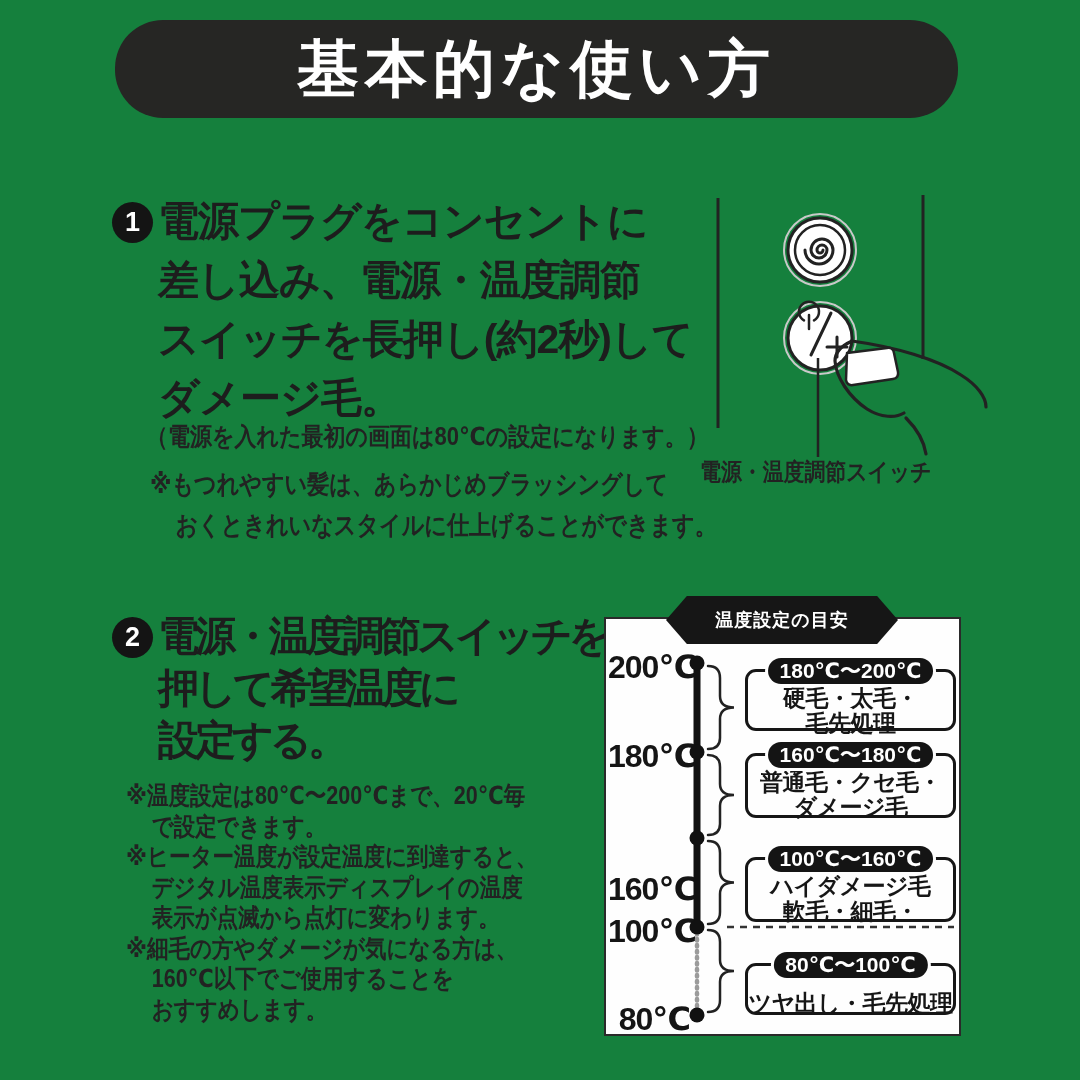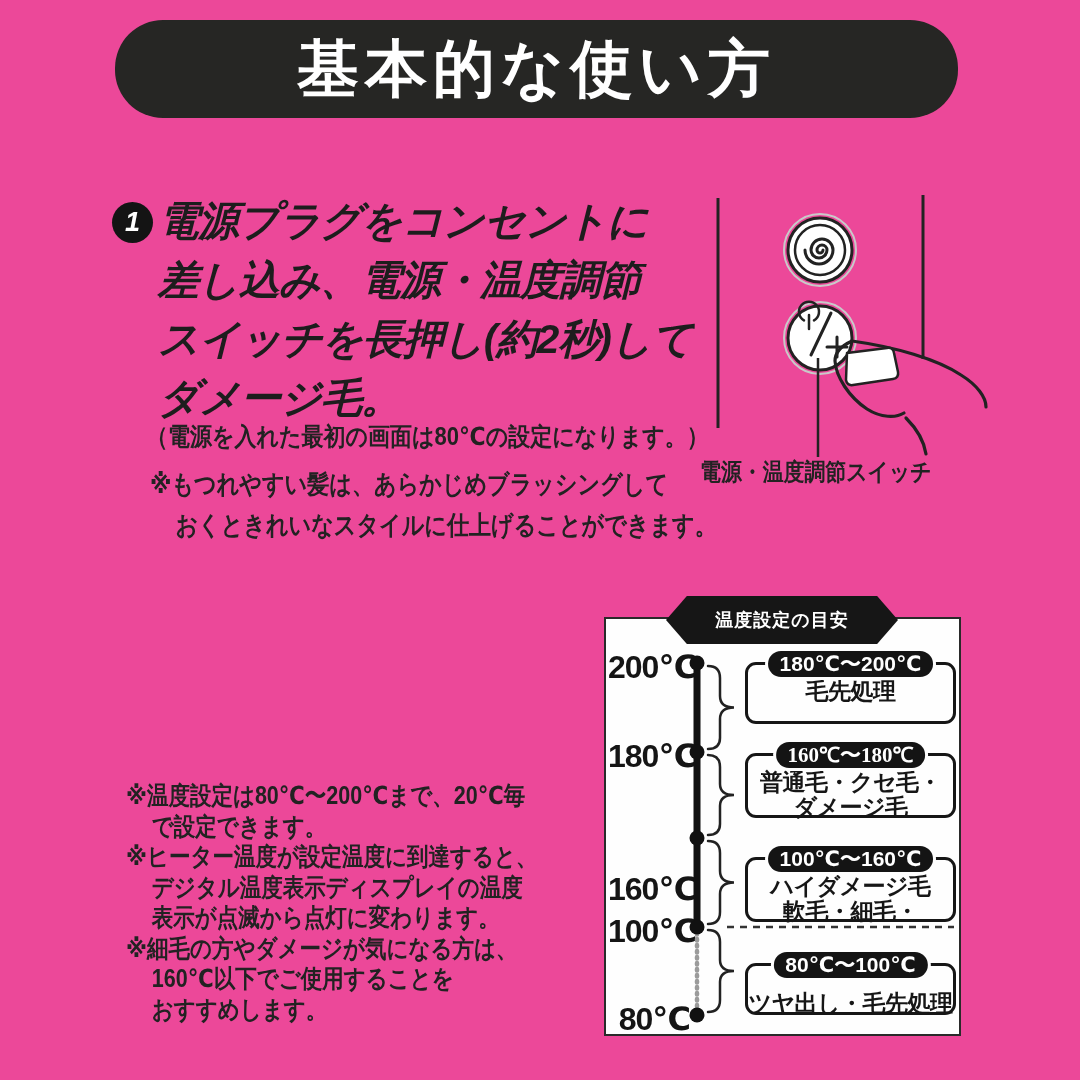--- a/index.html
+++ b/index.html
@@ -1,34 +1,34 @@
 <!DOCTYPE html>
 <html><head>
 <meta charset="utf-8">
 <style>
   html,body{margin:0;padding:0;}
   body{
     width:1080px;height:1080px;background:#ffffff;
     font-family:"Liberation Sans","DejaVu Sans",sans-serif;
     color:#1c1c1c;overflow:hidden;
   }
-  .page{position:relative;width:1080px;height:1080px;background:#ec4899;}
+  .page{position:relative;width:1080px;height:1080px;background:#15803d;}
 
   
   .banner{
     position:absolute;left:115px;top:20px;width:843px;height:98px;
     background:#262624;border-radius:48px;
     display:flex;align-items:center;justify-content:center;
   }
   .banner .t{
     color:#ffffff;font-size:62px;font-weight:bold;letter-spacing:6px;
   }
 
   
-  .step-heading{position:absolute;font-weight:bold;color:#1d1d1d;font-style:italic;}
+  .step-heading{position:absolute;font-weight:bold;color:#1d1d1d;}
   .s1-heading{left:112px;top:192px;font-size:41px;letter-spacing:-1px;line-height:59px;}
   .s2-heading{left:112px;top:610px;font-size:41px;letter-spacing:-4px;line-height:52px;}
   .h-line{white-space:nowrap;}
   .h-line.cont{padding-left:46px;}
   .num-badge{
     display:inline-flex;width:41px;height:41px;border-radius:50%;
     background:#141414;color:#fff;font-size:27px;font-weight:bold;
     align-items:center;justify-content:center;margin-right:5px;
     vertical-align:4px;letter-spacing:0;
   }
@@ -134,20 +134,25 @@
 
     <g fill="none" stroke="#222" stroke-width="3.2" stroke-linecap="round" stroke-linejoin="round">
       <path d="M162,153 C205,159 247,171 271,187 C287,197 296,209 296,219"></path>
       <path d="M162,153 C151,158 145,165 145,173 C146,189 159,209 177,221 C191,230 206,230 214,225"></path>
       <path d="M157,165 L197,160 Q203,159 204,165 L208,184 Q209,190 203,191 L163,197 Q157,198 156,192 Z" fill="#fff" stroke-width="2.5"></path>
       <path d="M216,230 C227,241 234,253 236,266"></path>
     </g>
   </svg>
   <div class="illo-label">電源・温度調節スイッチ</div>
 
+  <div class="step-heading s2-heading">
+    <div class="h-line"><span class="num-badge">2</span><span>電源・温度調節スイッチを</span></div>
+    <div class="h-line cont">押して希望温度に</div>
+    <div class="h-line cont">設定する。</div>
+  </div>
 
   <div class="note s2-notes">
     <div class="note-line">※温度設定は80℃〜200℃まで、20℃毎</div>
     <div class="note-line cont">で設定できます。</div>
     <div class="note-line">※ヒーター温度が設定温度に到達すると、</div>
     <div class="note-line cont">デジタル温度表示ディスプレイの温度</div>
     <div class="note-line cont">表示が点滅から点灯に変わります。</div>
     <div class="note-line">※細毛の方やダメージが気になる方は、</div>
     <div class="note-line cont">160℃以下でご使用することを</div>
     <div class="note-line cont">おすすめします。</div>
@@ -173,27 +178,28 @@
       <circle cx="93" cy="419" r="7.5" fill="#111"></circle>
       <g fill="none" stroke="#222" stroke-width="2.5" stroke-linecap="round">
         <path d="M104,70 Q116,70 116,82 L116,100 Q116,111.5 130,111.5 Q116,111.5 116,123 L116,142 Q116,153 104,153"></path>
         <path d="M104,159 Q116,159 116,171 L116,188 Q116,199 130,199 Q116,199 116,210 L116,228 Q116,239 104,239"></path>
         <path d="M104,245 Q116,245 116,257 L116,275 Q116,286.5 130,286.5 Q116,286.5 116,298 L116,316 Q116,328 104,328"></path>
         <path d="M104,334 Q116,334 116,346 L116,364 Q116,375 130,375 Q116,375 116,386 L116,404 Q116,416 104,416"></path>
       </g>
       <line x1="123" y1="331" x2="350" y2="331" stroke="#333" stroke-width="2.5" stroke-dasharray="7 6"></line>
     </svg>
 
-    <div class="range-box" style="top:66px;height:62px;">
+    <div class="range-box" style="top:73px;height:62px;">
       <div class="range-pill">180℃〜200℃</div>
       <div class="range-text">
+        <div>硬毛・太毛・</div>
         <div>毛先処理</div>
       </div>
     </div>
-    <div class="range-box" style="top:157px;height:65px;font-family:Liberation Serif, serif;">
+    <div class="range-box" style="top:157px;height:65px;">
       <div class="range-pill">160℃〜180℃</div>
       <div class="range-text">
         <div>普通毛・クセ毛・</div>
         <div>ダメージ毛</div>
       </div>
     </div>
     <div class="range-box" style="top:261px;height:65px;">
       <div class="range-pill">100℃〜160℃</div>
       <div class="range-text">
         <div>ハイダメージ毛</div>

